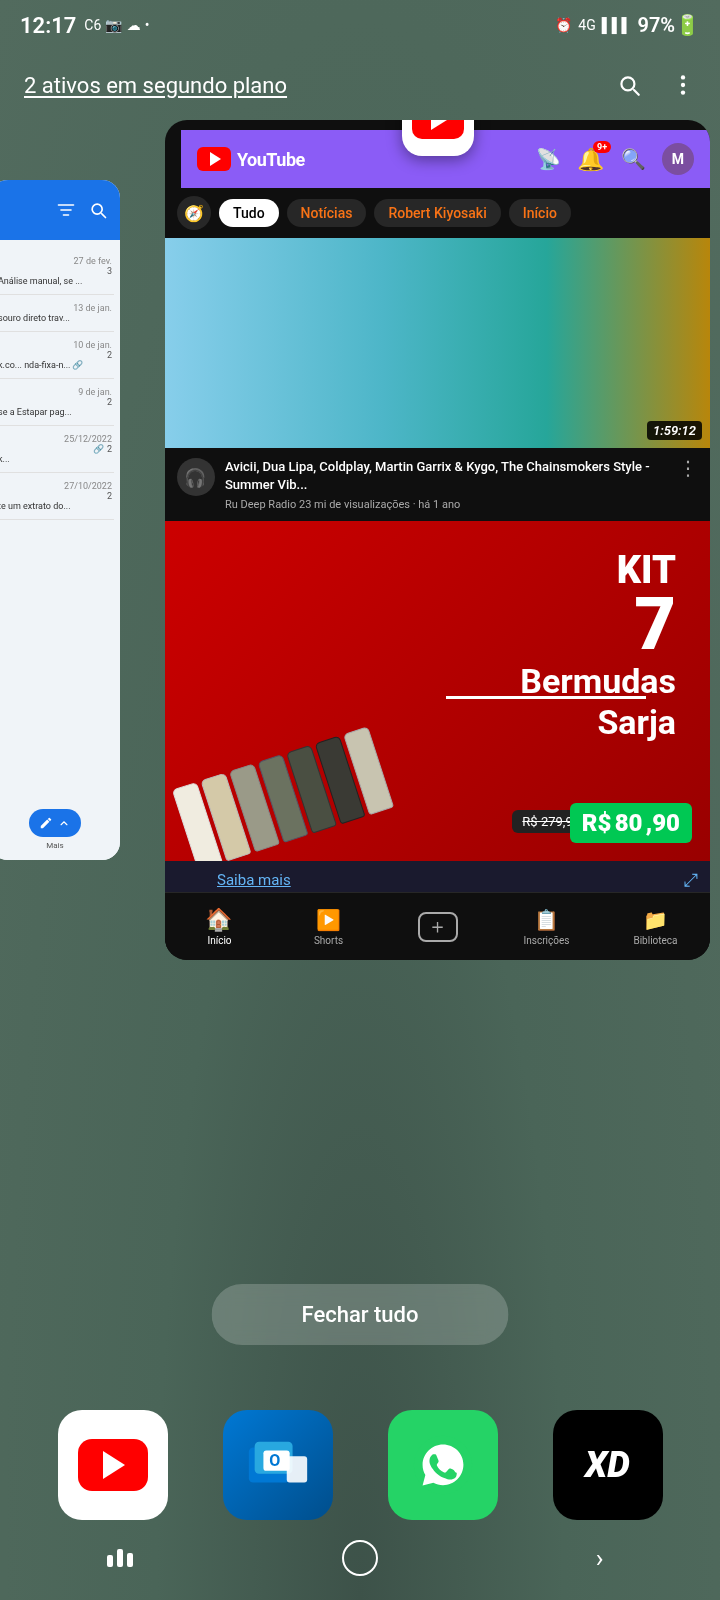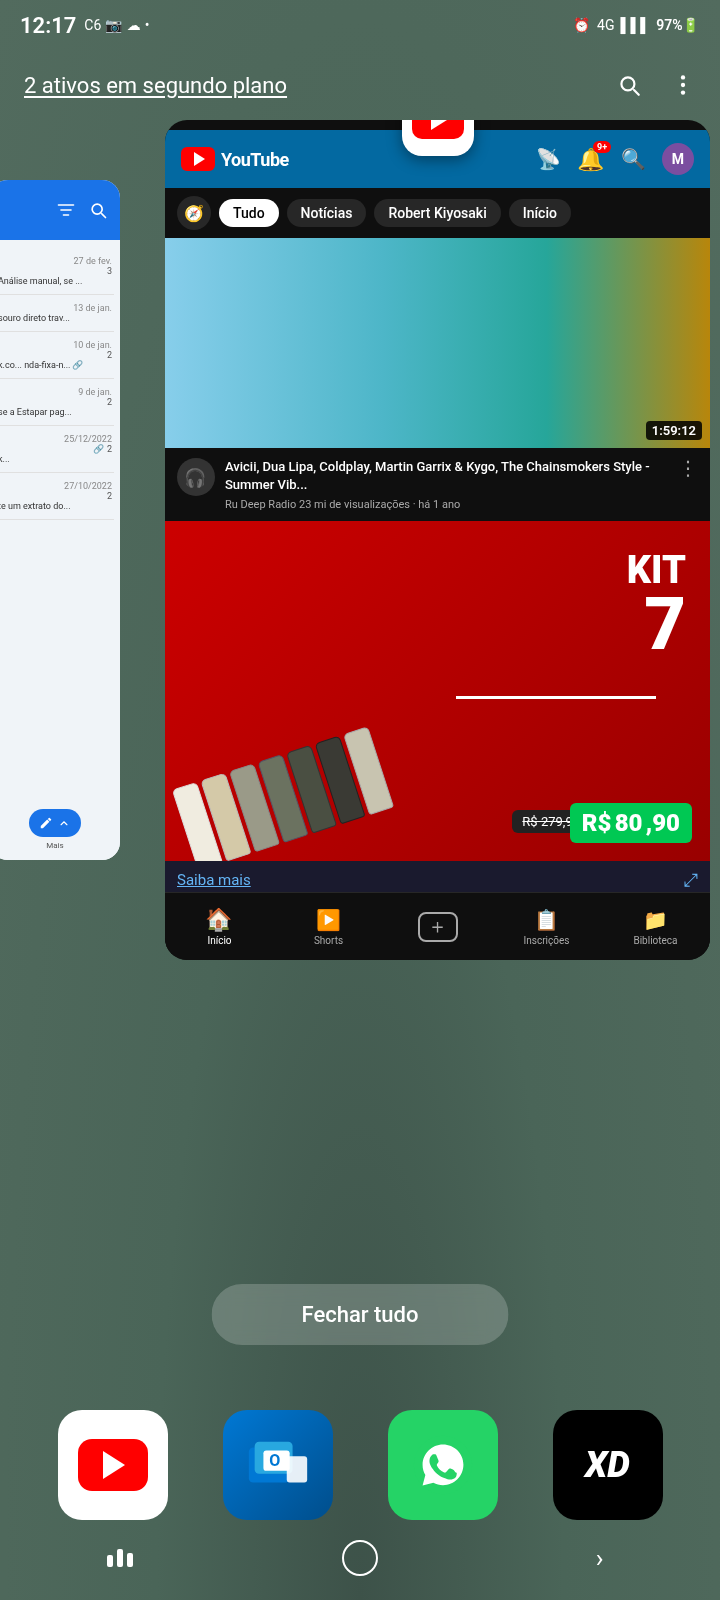--- a/index.html
+++ b/index.html
@@ -43,21 +43,21 @@
       color: white;
       font-size: 14px;
     }
     .status-right {
       display: flex;
       align-items: center;
       gap: 6px;
       color: white;
       font-size: 14px;
     }
-    .battery-text { font-size: 14px; font-weight: 600; }
+    .battery-text { font-size: 20px; font-weight: 600; }
 
     
     .top-bar {
       position: absolute;
       top: 50px;
       left: 0; right: 0;
       height: 70px;
       display: flex;
       align-items: center;
       justify-content: space-between;
@@ -206,27 +206,28 @@
     .yt-play-triangle {
       width: 0; height: 0;
       border-top: 10px solid transparent;
       border-bottom: 10px solid transparent;
       border-left: 16px solid white;
       margin-left: 3px;
     }
 
     
     .yt-header {
-      background: #0369a1;
+      background: #8b5cf6;
       height: 58px;
       display: flex;
       align-items: center;
       padding: 0 16px;
       justify-content: space-between;
       margin-top: 10px;
+      margin-left: 16px;
     }
     .yt-logo {
       display: flex;
       align-items: center;
       gap: 6px;
     }
     .yt-logo-icon {
       width: 34px;
       height: 24px;
       background: #ff0000;
@@ -314,30 +315,31 @@
       font-weight: 500;
       white-space: nowrap;
       flex-shrink: 0;
     }
     .yt-chip-active {
       background: white;
       color: black;
     }
     .yt-chip-inactive {
       background: #272727;
-      color: #ffffff;
+      color: #f97316;
     }
 
     
     .yt-video-thumb {
       position: relative;
       width: 100%;
       height: 210px;
       background: linear-gradient(135deg, #87ceeb 0%, #00bcd4 50%, #d4a574 80%, #c8a078 100%);
       overflow: hidden;
+      font-style: italic;
     }
     .yt-thumb-img {
       width: 100%;
       height: 100%;
       background: linear-gradient(to right, #87ceeb 0%, #4db6c8 40%, #26a69a 70%, #b8860b 100%);
     }
     .yt-duration {
       position: absolute;
       bottom: 8px;
       right: 8px;
@@ -398,21 +400,21 @@
       background: linear-gradient(135deg, #cc0000 0%, #990000 100%);
       position: relative;
       overflow: hidden;
       display: flex;
       align-items: center;
       justify-content: center;
     }
     .yt-ad-text-big {
       position: absolute;
       top: 30px;
-      right: 24px;
+      right: 34px;
       text-align: right;
     }
     .yt-ad-kit {
       font-size: 38px;
       font-weight: 900;
       color: white;
       line-height: 1;
     }
     .yt-ad-kit-num {
       font-size: 72px;
@@ -463,20 +465,21 @@
       background: #1a1a2e;
       padding: 8px 12px;
       display: flex;
       align-items: center;
       justify-content: space-between;
     }
     .yt-saiba-mais {
       color: #64b5f6;
       font-size: 15px;
       text-decoration: underline;
+      margin-left: 40px;
     }
     .yt-external-icon {
       color: #64b5f6;
       font-size: 18px;
     }
 
     
     .yt-ad-desc {
       background: #0f0f0f;
       padding: 10px 12px;
@@ -798,20 +801,21 @@
         </div>
       </div>
       <div class="yt-more-btn">⋮</div>
     </div>
 
     <div class="yt-ad-banner">
       <div class="yt-ad-text-big">
         <div class="yt-ad-kit">KIT</div>
         <div class="yt-ad-kit-num">7</div>
         <div class="yt-ad-divider"></div>
+        <div class="yt-ad-sub">Bermudas<br>Sarja</div>
       </div>
 
       <div style="position:absolute;bottom:20px;left:15px;display:flex;gap:4px;transform:rotate(-18deg);">
         <div style="width:26px;height:85px;background:#f0ece0;border-radius:5px 5px 3px 3px;border:1px solid #ddd;"></div>
         <div style="width:26px;height:85px;background:#d4c9a8;border-radius:5px 5px 3px 3px;border:1px solid #bbb;"></div>
         <div style="width:26px;height:85px;background:#9a9a88;border-radius:5px 5px 3px 3px;border:1px solid #888;"></div>
         <div style="width:26px;height:85px;background:#6b7260;border-radius:5px 5px 3px 3px;border:1px solid #556;"></div>
         <div style="width:26px;height:85px;background:#4a4f42;border-radius:5px 5px 3px 3px;border:1px solid #333;"></div>
         <div style="width:26px;height:85px;background:#3a3a34;border-radius:5px 5px 3px 3px;border:1px solid #222;"></div>
         <div style="width:26px;height:85px;background:#c8c4b0;border-radius:5px 5px 3px 3px;border:1px solid #aaa;"></div>

